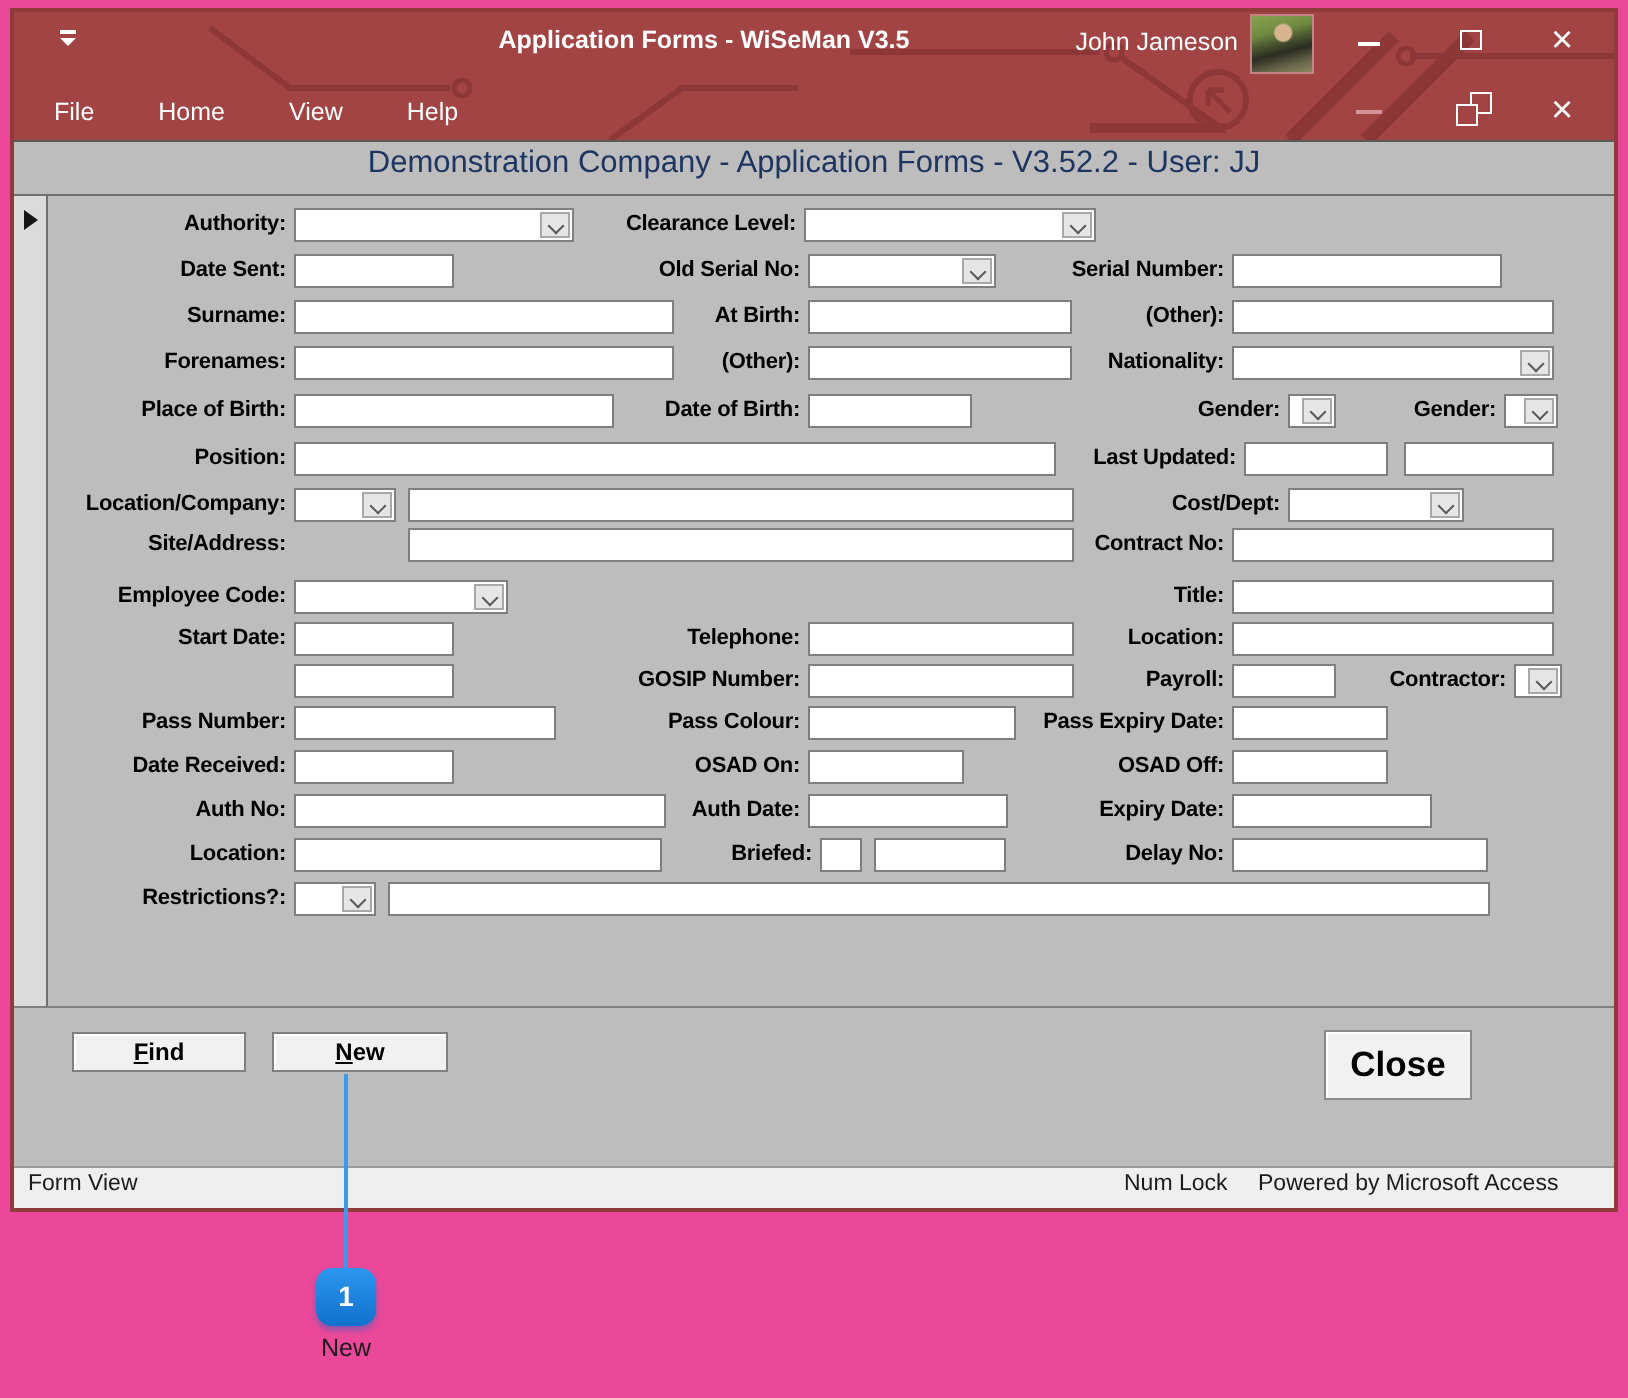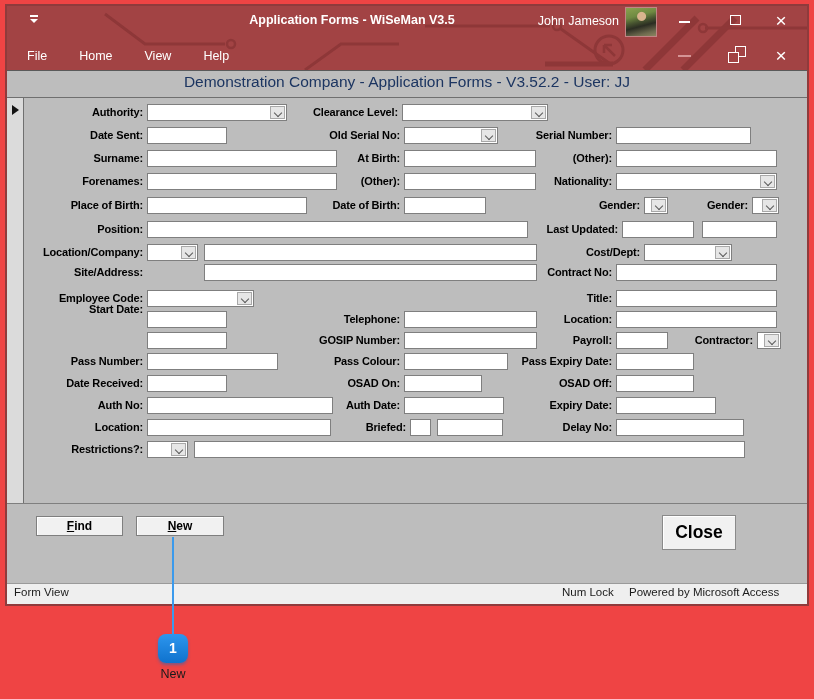--- a/index.html
+++ b/index.html
@@ -1,16 +1,16 @@
 <!DOCTYPE html>
 <html><head>
 <meta charset="utf-8">
 <style>
   html,body{margin:0;padding:0;background:#fff;}
-  .page{position:relative;width:814px;height:699px;background:#ef4444;overflow:hidden;
+  .page{position:relative;width:814px;height:699px;background:#ec4899;overflow:hidden;
         font-family:"Liberation Sans",sans-serif;}
   
   .titlebar-bg{position:absolute;left:5px;top:4px;width:804px;height:66px;background:#A24344;z-index:1;}
   .circuit{position:absolute;left:5px;top:4px;z-index:2;}
   .win-frame{position:absolute;left:5px;top:4px;width:800px;height:598px;border:2px solid #8F3B3C;z-index:40;pointer-events:none;}
   .hdr-bg{position:absolute;left:7px;top:70px;width:800px;height:28px;background:#BDBDBD;border-top:1px solid #5A5A5A;border-bottom:1px solid #6F6F6F;box-sizing:border-box;z-index:3;}
   .body-bg{position:absolute;left:7px;top:98px;width:800px;height:405px;background:#BDBDBD;z-index:3;}
   .footer-bg{position:absolute;left:7px;top:503px;width:800px;height:80px;background:#BDBDBD;border-top:1px solid #7F7F7F;box-sizing:border-box;z-index:3;}
   .status-bg{position:absolute;left:7px;top:583px;width:800px;height:21px;background:#EFEFEF;border-top:1px solid #9A9A9A;box-sizing:border-box;z-index:3;}
   .rec-sel{position:absolute;left:7px;top:98px;width:17px;height:405px;background:#DBDBDB;border-right:1px solid #707070;box-sizing:border-box;z-index:4;}
@@ -127,21 +127,21 @@
   <div class="lbl" style="left:500px;top:197px">Gender:</div>
   <div class="lbl" style="left:608px;top:197px">Gender:</div>
   <div class="lbl" style="left:3px;top:221px">Position:</div>
   <div class="lbl" style="left:478px;top:221px">Last Updated:</div>
   <div class="lbl" style="left:3px;top:244px">Location/Company:</div>
   <div class="lbl" style="left:500px;top:244px">Cost/Dept:</div>
   <div class="lbl" style="left:3px;top:264px">Site/Address:</div>
   <div class="lbl" style="left:3px;top:290px">Employee Code:</div>
   <div class="lbl" style="left:472px;top:264px">Contract No:</div>
   <div class="lbl" style="left:472px;top:290px">Title:</div>
-  <div class="lbl" style="left:3px;top:301px">Start Date:</div>
+  <div class="lbl" style="left:3px;top:311px">Start Date:</div>
   <div class="lbl" style="left:260px;top:311px">Telephone:</div>
   <div class="lbl" style="left:472px;top:311px">Location:</div>
   <div class="lbl" style="left:260px;top:332px">GOSIP Number:</div>
   <div class="lbl" style="left:472px;top:332px">Payroll:</div>
   <div class="lbl" style="left:613px;top:332px">Contractor:</div>
   <div class="lbl" style="left:3px;top:353px">Pass Number:</div>
   <div class="lbl" style="left:260px;top:353px">Pass Colour:</div>
   <div class="lbl" style="left:472px;top:353px">Pass Expiry Date:</div>
   <div class="lbl" style="left:3px;top:375px">Date Received:</div>
   <div class="lbl" style="left:472px;top:375px">OSAD Off:</div>

